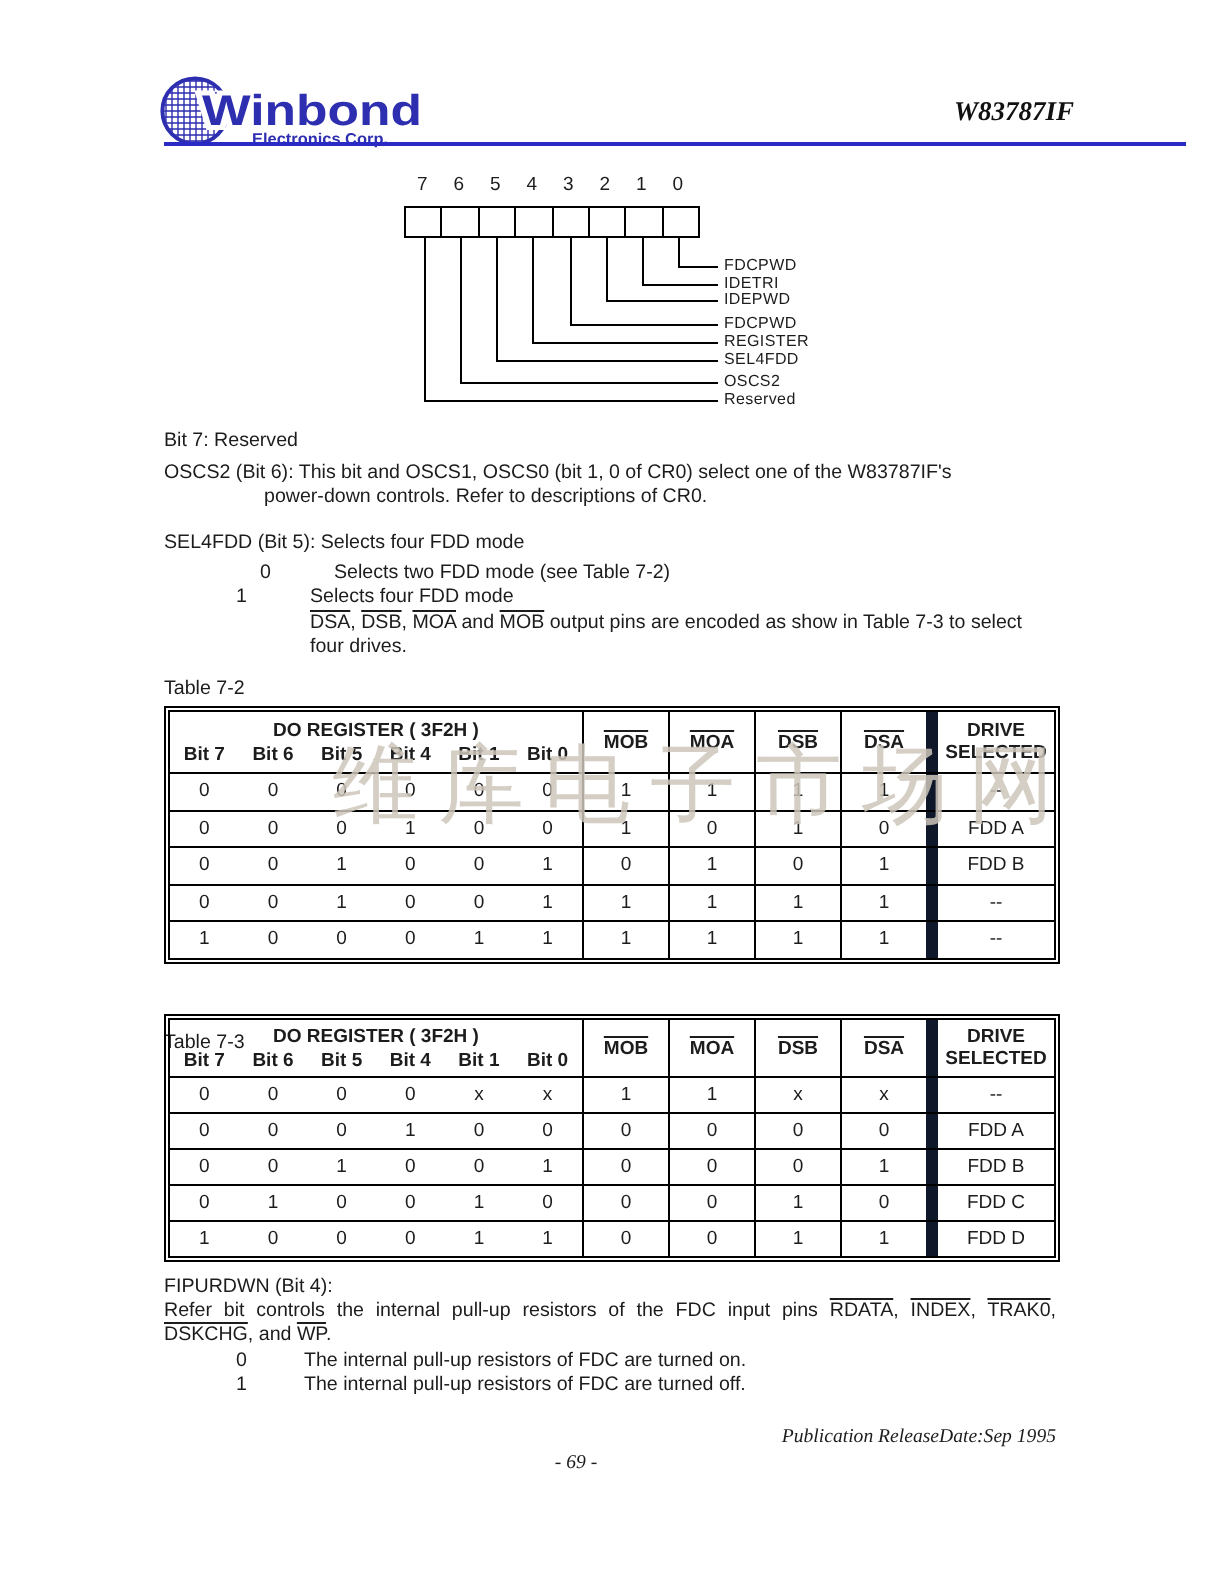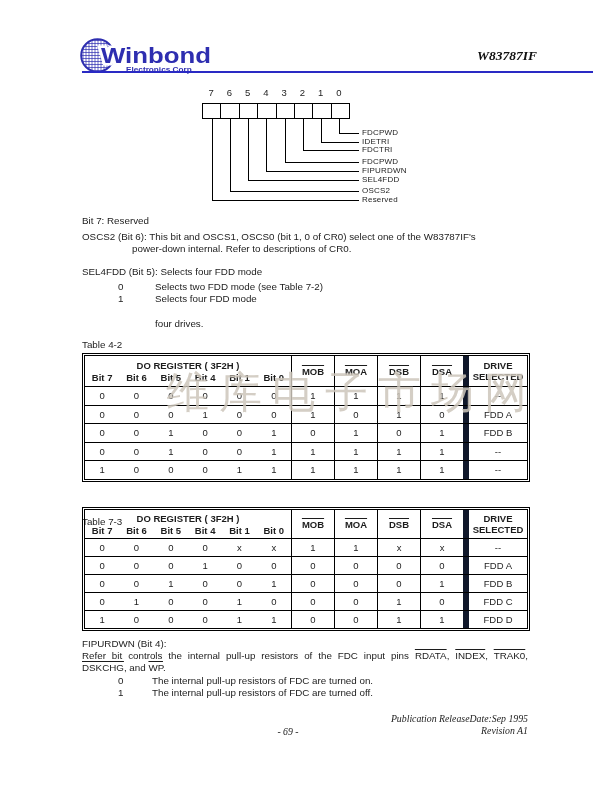--- a/index.html
+++ b/index.html
@@ -104,36 +104,37 @@
   <div class="conn" style="left:339px;top:118px;width:19px;height:15px"></div>
   <div class="conn" style="left:321px;top:118px;width:37px;height:24px"></div>
   <div class="conn" style="left:303px;top:118px;width:55px;height:32px"></div>
   <div class="conn" style="left:285px;top:118px;width:73px;height:44px"></div>
   <div class="conn" style="left:266px;top:118px;width:92px;height:53px"></div>
   <div class="conn" style="left:248px;top:118px;width:110px;height:62px"></div>
   <div class="conn" style="left:230px;top:118px;width:128px;height:73px"></div>
   <div class="conn" style="left:212px;top:118px;width:146px;height:82px"></div>
   <div class="blabel" style="top:128px">FDCPWD</div>
   <div class="blabel" style="top:137px">IDETRI</div>
-  <div class="blabel" style="top:145px">FDCTRI</div>
+  <div class="blabel" style="top:145px">IDEPWD</div>
   <div class="blabel" style="top:157px">FDCPWD</div>
-  <div class="blabel" style="top:166px">FIPURDWN</div>
+  <div class="blabel" style="top:166px">REGISTER</div>
   <div class="blabel" style="top:175px">SEL4FDD</div>
   <div class="blabel" style="top:186px">OSCS2</div>
   <div class="blabel" style="top:195px">Reserved</div>
 
   <div class="t" style="left:82px;top:215px">Bit 7: Reserved</div>
   <div class="t" style="left:82px;top:231px">OSCS2 (Bit 6): This bit and OSCS1, OSCS0 (bit 1, 0 of CR0) select one of the W83787IF's</div>
-  <div class="t" style="left:132px;top:243px">power-down internal. Refer to descriptions of CR0.</div>
+  <div class="t" style="left:132px;top:243px">power-down controls. Refer to descriptions of CR0.</div>
   <div class="t" style="left:82px;top:266px">SEL4FDD (Bit 5): Selects four FDD mode</div>
-  <div class="t" style="left:82px;top:281px"><span class="lv">0</span><span>Selects two FDD mode (see Table 7-2)</span></div>
+  <div class="t" style="left:94px;top:281px"><span class="lv">0</span><span>Selects two FDD mode (see Table 7-2)</span></div>
   <div class="t" style="left:82px;top:293px"><span class="lv">1</span><span>Selects four FDD mode</span></div>
+  <div class="t" style="left:155px;top:306px"><span class="ov">DSA</span><span>, </span><span class="ov">DSB</span><span>, </span><span class="ov">MOA</span><span> and </span><span class="ov">MOB</span><span> output pins are encoded as show in Table 7-3 to select</span></div>
   <div class="t" style="left:155px;top:318px">four drives.</div>
 
-  <div class="caption" style="top:339px">Table 4-2</div>
+  <div class="caption" style="top:339px">Table 7-2</div>
   <div class="tbl t72" style="top:353px">
     <div class="tbl-in">
       <div class="trow thead">
         <div class="c bits">
           <div class="greg">DO REGISTER ( 3F2H )</div>
           <div class="brow bh">
             <span>Bit 7</span>
             <span>Bit 6</span>
             <span>Bit 5</span>
             <span>Bit 4</span>
@@ -368,16 +369,15 @@
       </div>
   </div>
 
   <div class="t" style="left:82px;top:638px">FIPURDWN (Bit 4):</div>
   <div class="just" style="top:650px"><span>Refer bit controls the internal pull-up resistors of the FDC input pins </span><span class="ov">RDATA</span><span>, </span><span class="ov">INDEX</span><span>, </span><span class="ov">TRAK0</span><span>,</span></div>
   <div class="t" style="left:82px;top:662px"><span class="ov">DSKCHG</span><span>, and </span><span class="ov">WP</span><span>.</span></div>
   <div class="t" style="left:82px;top:675px"><span class="lv2">0</span><span>The internal pull-up resistors of FDC are turned on.</span></div>
   <div class="t" style="left:82px;top:687px"><span class="lv2">1</span><span>The internal pull-up resistors of FDC are turned off.</span></div>
 
   <div class="foot" style="top:713px">Publication ReleaseDate:Sep 1995</div>
-  <div class="foot" style="top:725px">Revision A1</div>
   <div class="pageno">- 69 -</div>
 
 </div>
 
 </body></html>

